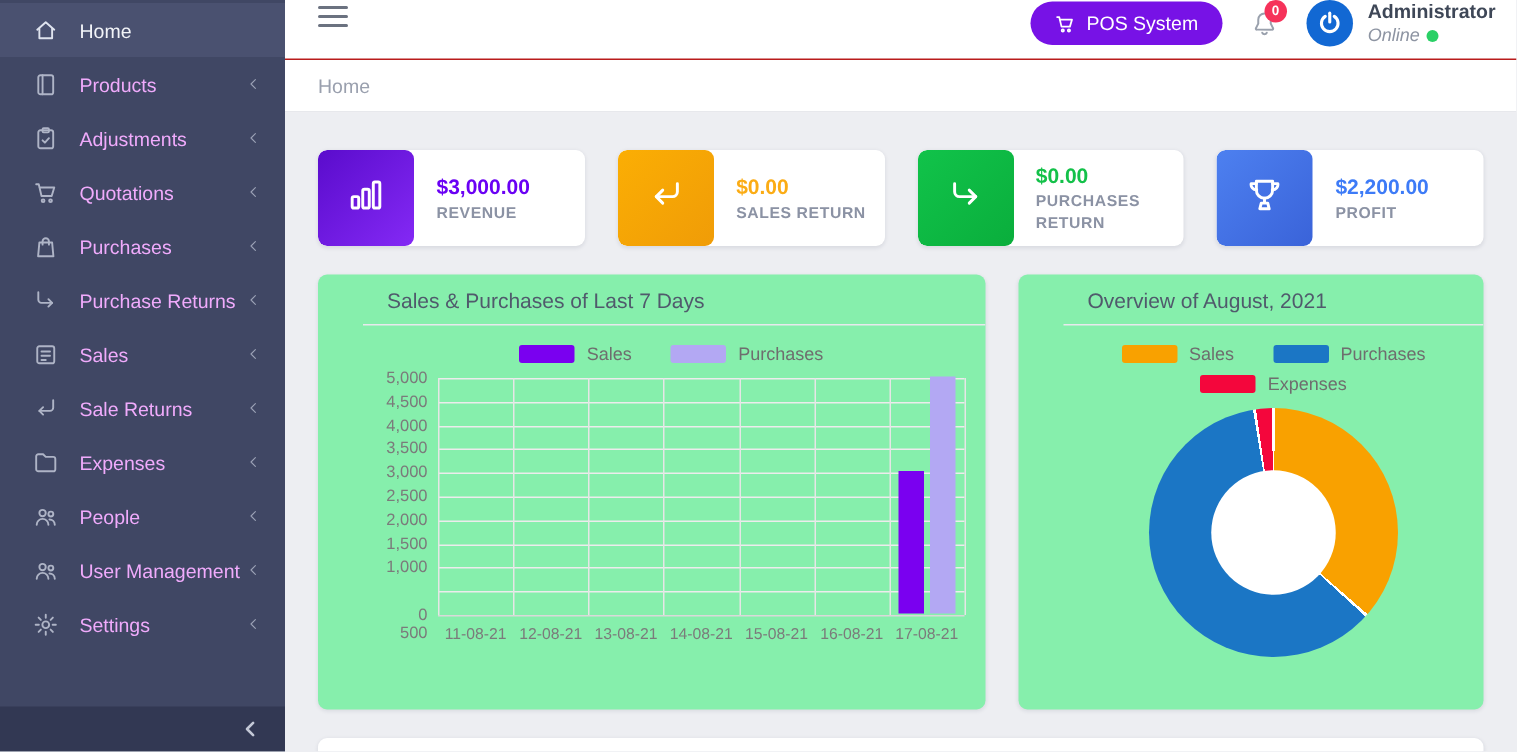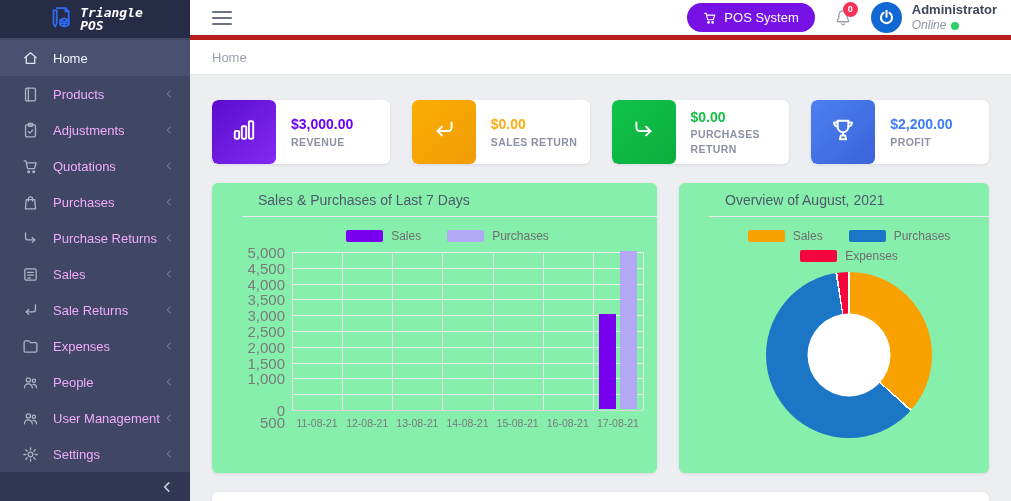--- a/index.html
+++ b/index.html
@@ -20,21 +20,21 @@
   .nav-item .icon svg { width:17px; height:17px; }
   .nav-item .label { flex:1; }
   .nav-item .chev { width:10px; height:10px; color:#9aa1b5; display:flex; }
   .nav-item .chev svg { width:10px; height:10px; }
   .collapse-bar { height:30px; background:#323853; display:flex; align-items:center; justify-content:flex-end; padding-right:16px; cursor:pointer; }
   .collapse-bar .icon { width:14px; height:14px; color:#c3c8d6; display:flex; }
   .collapse-bar .icon svg { width:14px; height:14px; stroke-width:3; }
 
   
   .main { flex:1; display:flex; flex-direction:column; min-width:0; }
-  .topbar { height:40px; background:#fff; border-bottom:5px solid #b91c1c; display:flex; align-items:center; padding:0 14px 0 22px; }
+  .topbar { height:40px; background:#fff; border-bottom:1px solid #b91c1c; display:flex; align-items:flex-start; padding:0 14px 0 22px; }
   .hamburger { width:20px; cursor:pointer; }
   .hamburger span { display:block; height:2px; background:#6b7280; margin:4px 0; border-radius:1px; }
   .topbar-right { margin-left:auto; display:flex; align-items:center; gap:18px; }
   .pos-btn { background:#7712e6; color:#fff; border:none; border-radius:15px; height:29px; padding:0 16px; font-size:13px; font-family:inherit; display:flex; align-items:center; gap:7px; cursor:pointer; }
   .pos-btn .icon { display:flex; } .pos-btn .icon svg { width:14px; height:14px; }
   .bell-wrap { position:relative; color:#9aa1ad; cursor:pointer; display:flex; }
   .bell-wrap svg { width:20px; height:20px; }
   .badge { position:absolute; top:-6px; left:10px; min-width:15px; height:15px; border-radius:8px; background:#f6325a; color:#fff; font-size:9px; font-weight:bold; display:flex; align-items:center; justify-content:center; padding:0 4px; }
   .avatar { width:31px; height:31px; border-radius:50%; background:#1268d3; color:#fff; display:flex; align-items:center; justify-content:center; cursor:pointer; flex-shrink:0; }
   .avatar svg { width:19px; height:19px; stroke-width:2.6; }
@@ -64,21 +64,21 @@
   .panel.bar { width:445px; flex-shrink:0; }
   .panel.pie { flex:1; }
 
   
   .bar-body { padding:12px 14px 0 10px; }
   .legend { display:flex; justify-content:center; gap:26px; flex-wrap:wrap; row-gap:6px; }
   .legend-item { display:flex; align-items:center; gap:8px; font-size:12px; color:#6e6e6e; cursor:pointer; }
   .legend-swatch { width:37px; height:12px; border-radius:2px; }
   .bc-area { display:flex; margin-top:9px; }
   .bc-ylabels { position:relative; width:40px; height:158px; flex-shrink:0; }
-  .bc-ylabels span { position:absolute; right:7px; transform:translateY(-50%); font-size:15px; color:#7b7b7b; }
+  .bc-ylabels span { position:absolute; right:7px; transform:translateY(-50%); font-size:11px; color:#7b7b7b; }
   .bc-plot { position:relative; flex:1; height:158px; }
   .hgrid { position:absolute; left:0; right:0; height:1px; background:#ececec; }
   .hgrid.zero { background:#d9d9d9; }
   .vgrid { position:absolute; top:0; bottom:0; width:1px; background:#e6e6e6; }
   .bc-bar { position:absolute; bottom:1px; width:17px; }
   .bc-xlabels { display:flex; margin-left:40px; margin-top:7px; }
   .bc-xlabels span { flex:1; text-align:center; font-size:10.5px; color:#7b7b7b; }
 
   
   .pie-body { padding:12px 16px 0 16px; display:flex; flex-direction:column; align-items:center; }
@@ -87,33 +87,20 @@
   .donut::after { content:""; position:absolute; left:50%; top:50%; width:83px; height:83px; border-radius:50%; background:#fff; transform:translate(-50%,-50%); }
 
   .bottom-panel { margin-top:19px; background:#fff; border-radius:6px; box-shadow:0 1px 3px rgba(20,30,60,.10); height:60px; }
 </style>
 </head>
 <body>
 
 <div class="app">
 
   <aside class="sidebar">
-    <div class="logo-bar">
-      <span class="logo-icon">
-        <svg viewBox="0 0 24 24" fill="none" stroke="currentColor" stroke-width="1.6" stroke-linecap="round" stroke-linejoin="round">
-          <path d="M9 2 h8 l3 3 v11 h-8"></path>
-            <path d="M17 2 v3 h3"></path>
-          <path d="M6 4 h3 v12 l-1.5 3 L6 16 Z"></path>
-          <path d="M12 13 l4 -1.6 4 1.6 v4.4 l-4 1.8 -4 -1.8 Z M12 13 l4 1.8 4 -1.8 M16 14.8 V19"></path>
-        </svg>
-      </span>
-      <span class="logo-text">
-        <span>Triangle</span><br><span>POS</span>
-      </span>
-    </div>
     <ul class="nav" id="nav-list">
         <li class="nav-item active">
           <span class="icon">
             <svg viewBox="0 0 24 24" fill="none" stroke="currentColor" stroke-width="1.8" stroke-linecap="round" stroke-linejoin="round">
               <path d="M4 11 12 4l8 7"></path>
               <path d="M6 10v9h12v-9"></path>
             </svg>
           </span>
           <span class="label">Home</span>
         </li>

